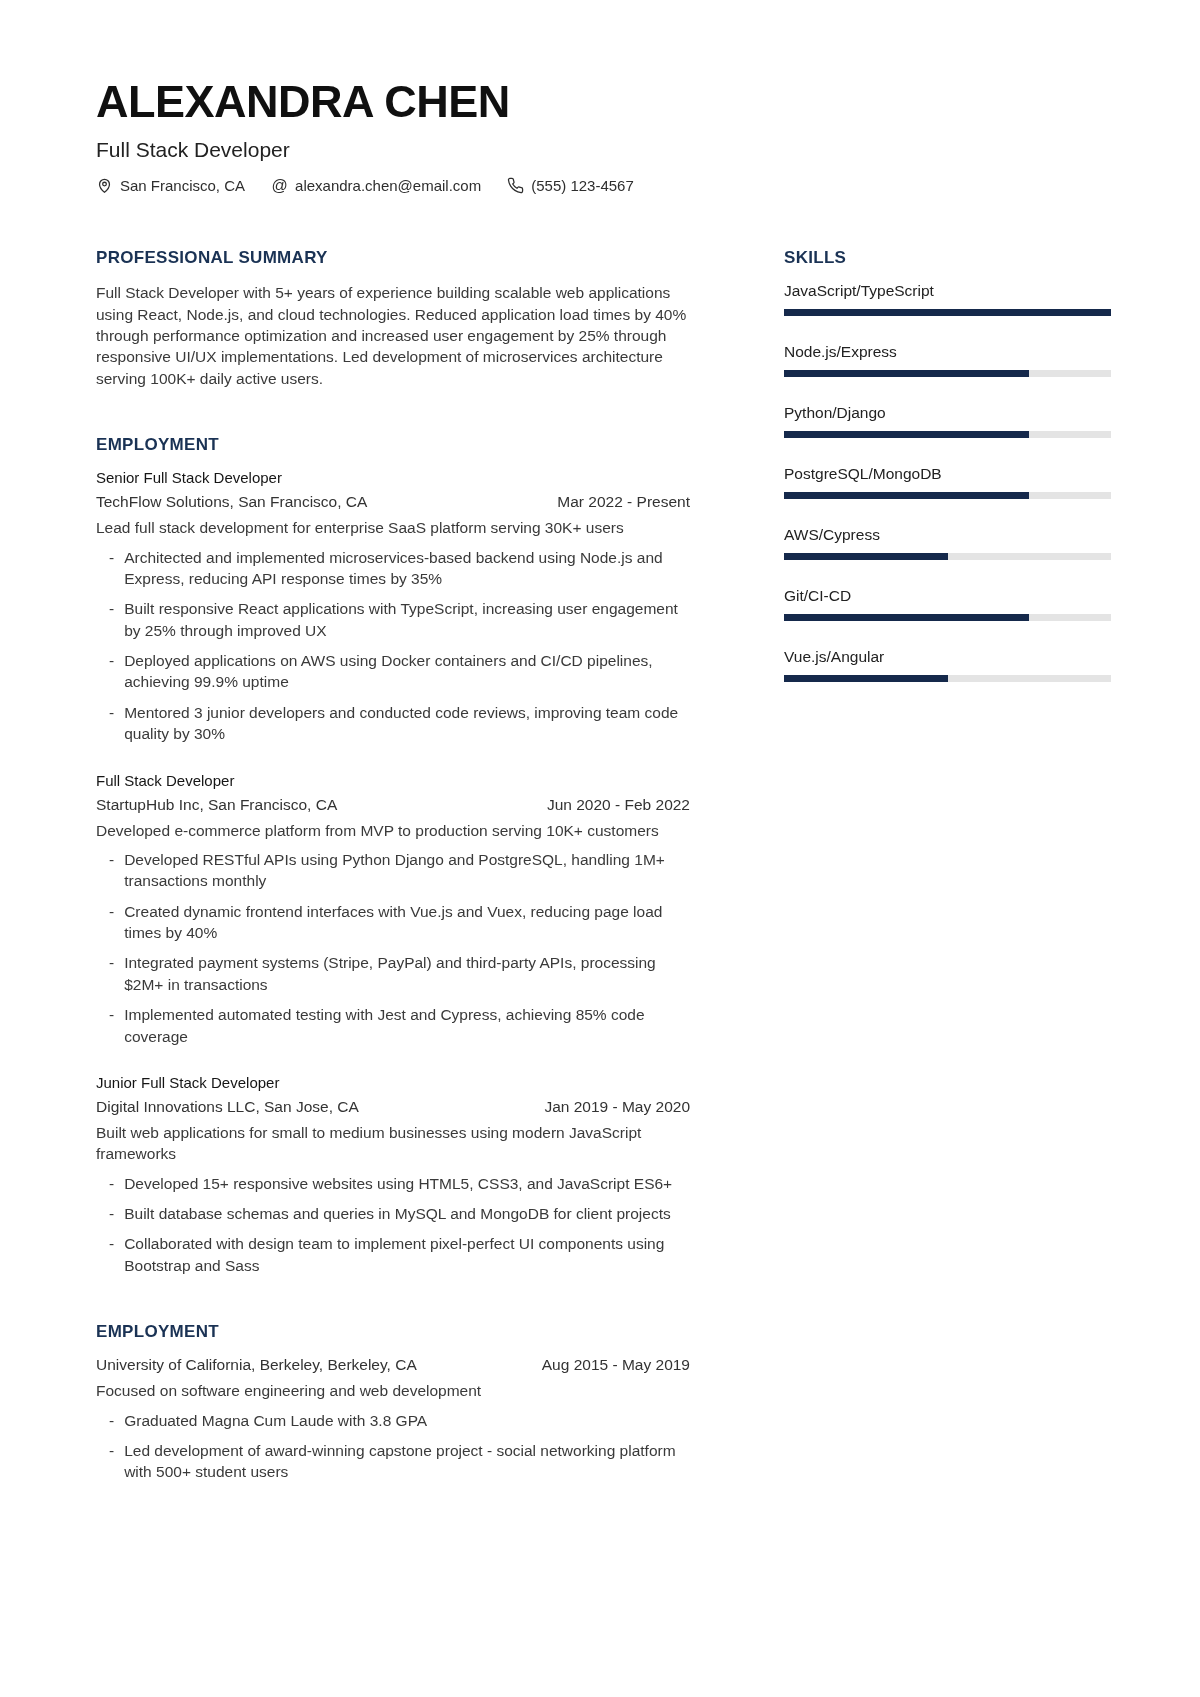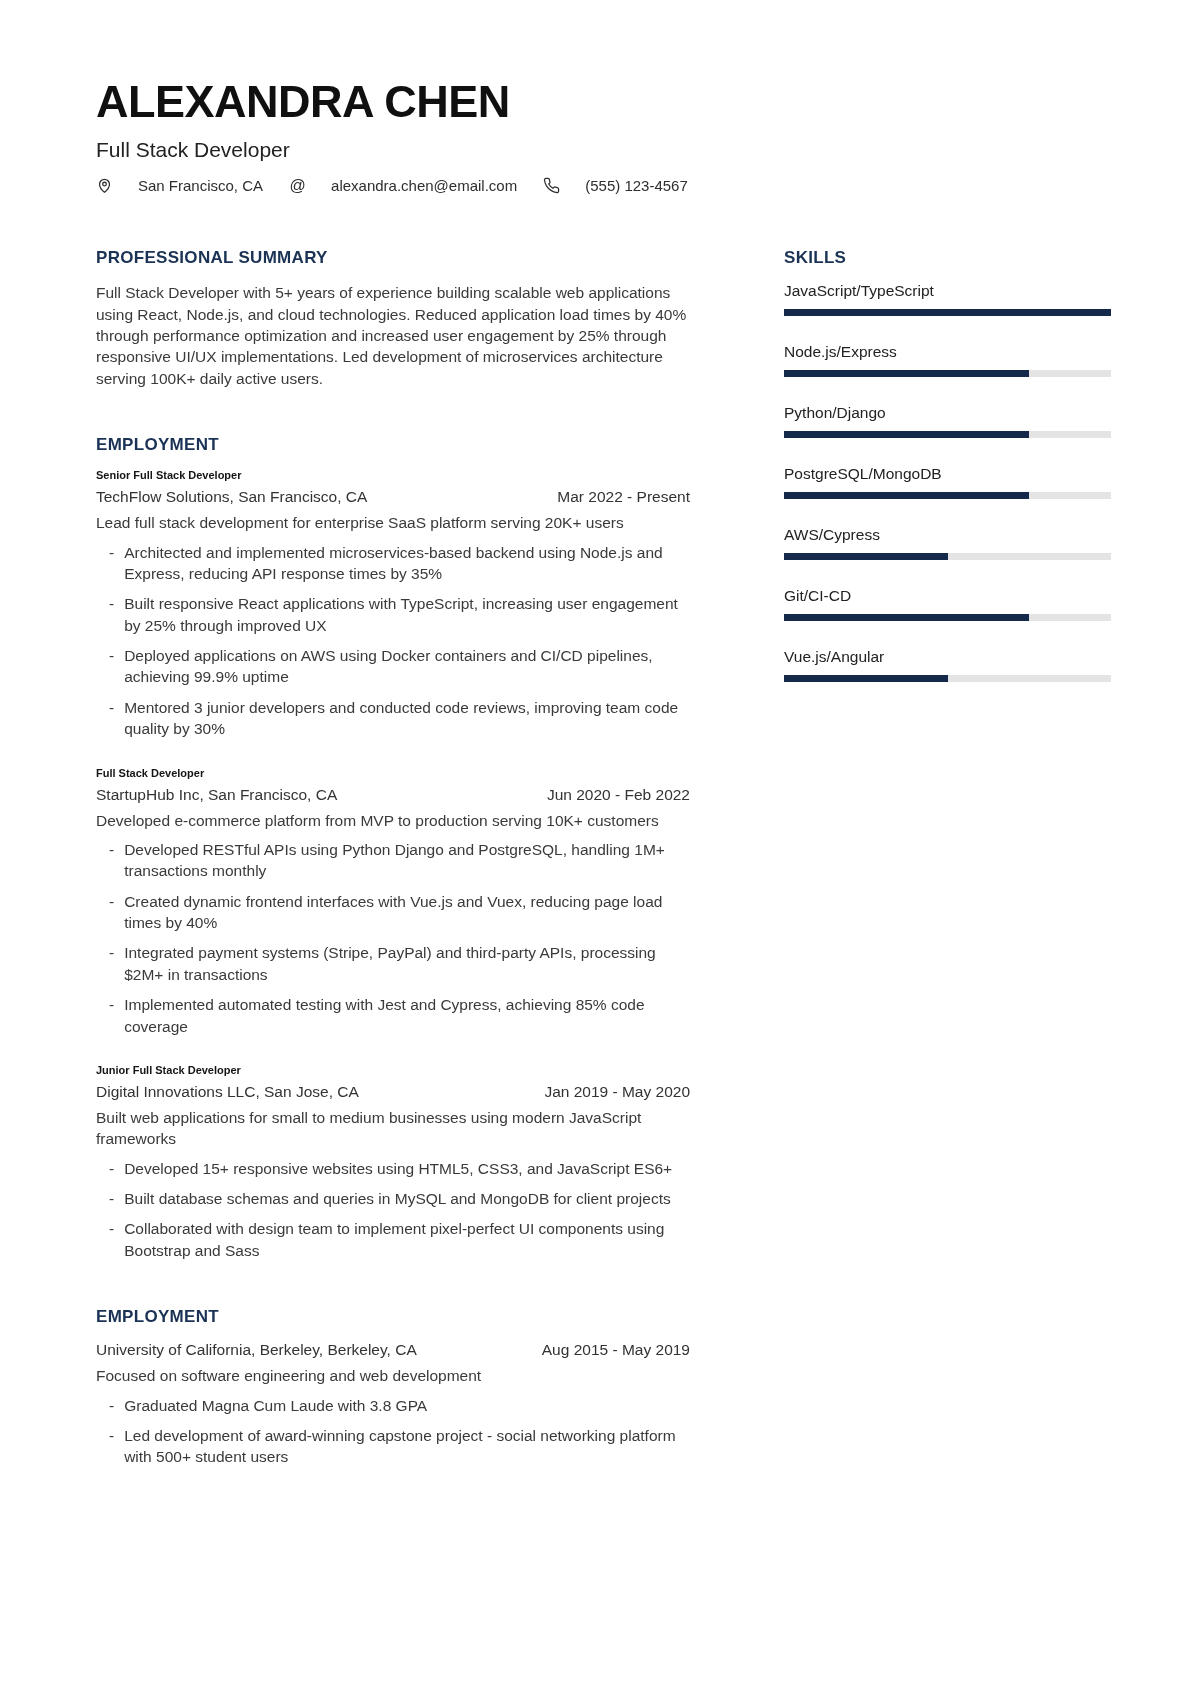--- a/index.html
+++ b/index.html
@@ -31,21 +31,21 @@
     color: #222222;
   }
   .contact-row {
     margin-top: 15px;
     display: flex;
     align-items: center;
     gap: 26px;
     font-size: 15px;
     color: #2e2e2e;
   }
-  .contact-item { display: flex; align-items: center; gap: 25px; }
+  .contact-item { display: flex; align-items: center; gap: 7px; }
   .contact-item .icon { display: inline-flex; width: 17px; height: 17px; color: #2e2e2e; }
   .contact-item .icon svg { width: 17px; height: 17px; }
   .contact-item .icon.at-glyph {
     font-size: 16px; font-weight: 400; align-items: center; justify-content: center;
   }
   
   .columns { display: flex; gap: 94px; margin-top: 54px; }
   .left-col  { flex: 0 0 594px; max-width: 594px; }
   .right-col { flex: 0 0 327px; max-width: 327px; }
   
@@ -60,22 +60,22 @@
   .section:last-child { margin-bottom: 0; }
   .summary-text {
     font-size: 15.5px;
     line-height: 1.38;
     color: #3a3a3a;
   }
   
   .entry { margin-bottom: 27px; }
   .entry:last-child { margin-bottom: 0; }
   .entry-title {
-    font-size: 11px;
-    font-weight: 700;
+    font-size: 15px;
+    font-weight: 400;
     color: #151515;
     margin-bottom: 7px;
   }
   .entry-meta {
     display: flex;
     justify-content: space-between;
     align-items: baseline;
     font-size: 15.5px;
     color: #333333;
     margin-bottom: 6px;
@@ -162,21 +162,21 @@
 
       <section class="section">
         <h2 class="section-heading">EMPLOYMENT</h2>
         <div id="jobs-container">
             <div class="entry">
               <div class="entry-title">Senior Full Stack Developer</div>
               <div class="entry-meta">
                 <span class="entry-company">TechFlow Solutions, San Francisco, CA</span>
                 <span class="entry-dates">Mar 2022 - Present</span>
               </div>
-              <div class="entry-desc">Lead full stack development for enterprise SaaS platform serving 20K+ users</div>
+              <div class="entry-desc">Lead full stack development for enterprise SaaS platform serving 30K+ users</div>
               <div class="bullets">
                 <div class="bullet">
                   <span class="dash">-</span>
                   <span class="btext">Architected and implemented microservices-based backend using Node.js and Express, reducing API response times by 35%</span>
                 </div>
                 <div class="bullet">
                   <span class="dash">-</span>
                   <span class="btext">Built responsive React applications with TypeScript, increasing user engagement by 25% through improved UX</span>
                 </div>
                 <div class="bullet">

